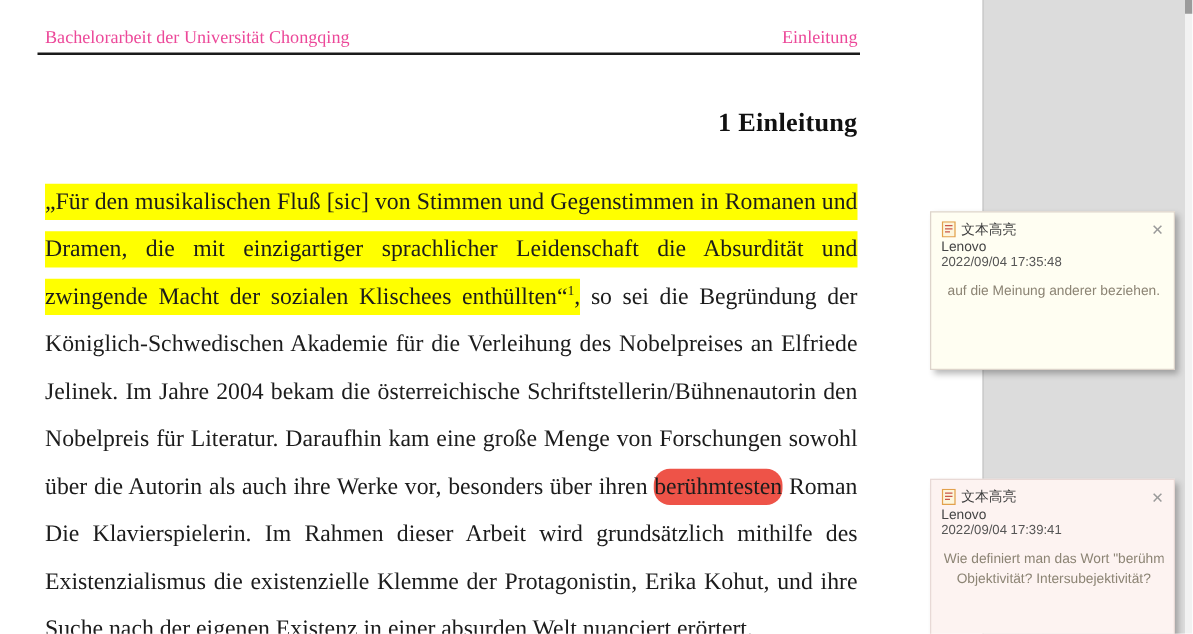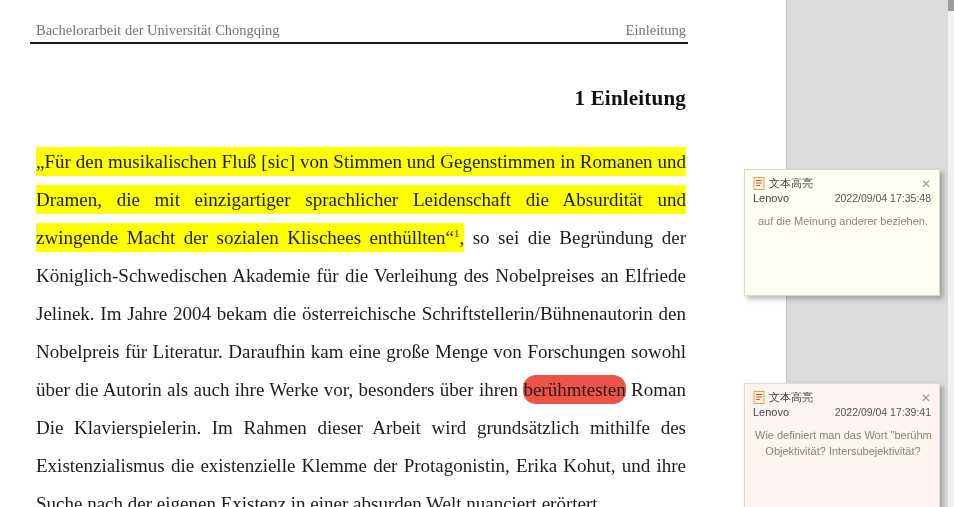--- a/index.html
+++ b/index.html
@@ -9,21 +9,21 @@
     background:#ffffff; overflow:hidden;
     font-family:"Liberation Serif", serif;
   }
 
   
   .doc-page { position:absolute; left:0; top:0; width:786px; height:507px; background:#ffffff; }
 
   .doc-header {
     position:absolute; left:36px; top:22px; width:650px;
     display:flex; justify-content:space-between;
-    font-size:14.5px; color:#737373;align-items:center;
+    font-size:14.5px; color:#ec4899;align-items:center;
   }
   .header-rule {
     position:absolute; left:30px; top:42px; width:658px; height:2px;
     background:#1a1a1a;
   }
   .doc-title {
     position:absolute; left:36px; top:86px; width:650px;
     text-align:right; font-size:21px; font-weight:bold; color:#111;
     letter-spacing:0.2px;
   }
@@ -64,20 +64,21 @@
   .comment-header { display:flex; align-items:center; gap:4px; height:15px; }
   .note-icon { flex:0 0 auto; display:block; }
   .comment-type { font-size:11px; color:#3d3d3d; }
   .comment-close {
     margin-left:auto; color:#9a9a9a; font-size:12px; line-height:12px;
     cursor:pointer; font-family:"DejaVu Sans", sans-serif;
   }
   .comment-meta {
     display:flex; justify-content:space-between; align-items:baseline;
     margin-top:1px;
+    flex-direction:column;
   }
   .comment-author { font-size:11px; color:#454545; }
   .comment-time { font-size:10.5px; color:#555555; }
   .comment-body {
     margin-top:9px; padding-left:2px;
     font-size:11px; line-height:16px; color:#8c8474;text-align:center;
   }
   .comment-body .line { white-space:nowrap; overflow:hidden; }
 </style>
 </head>

